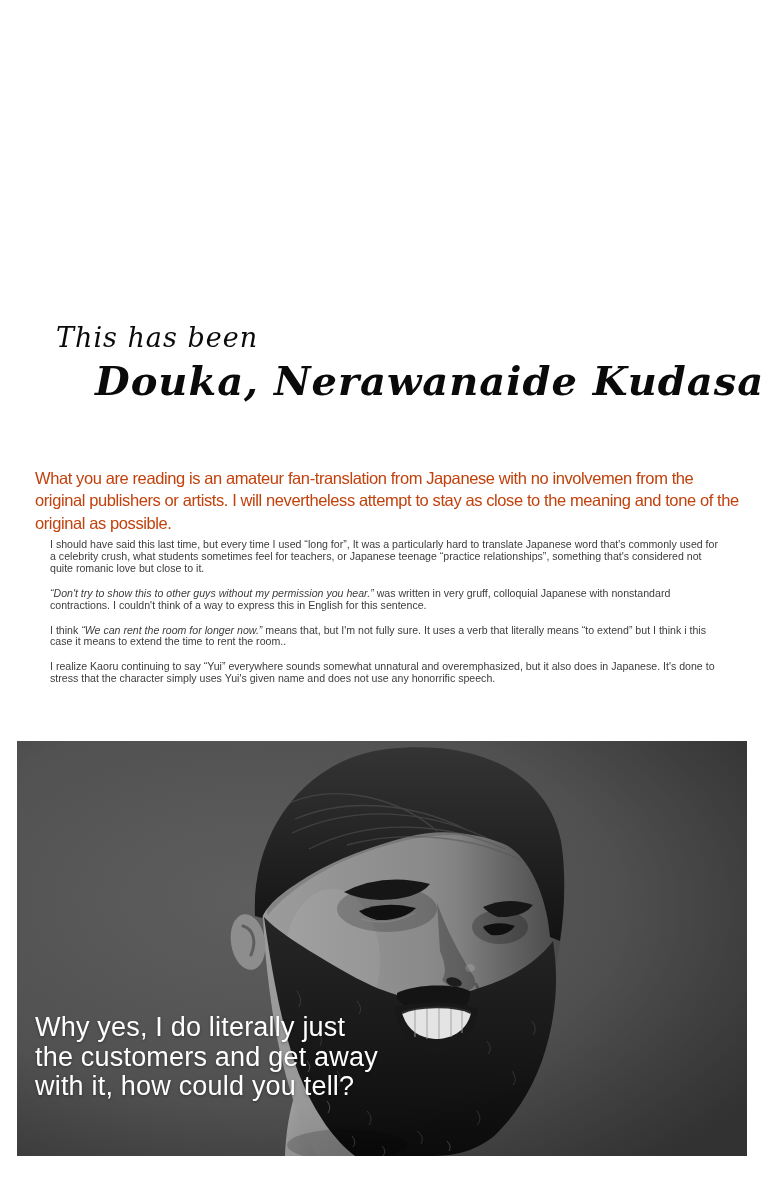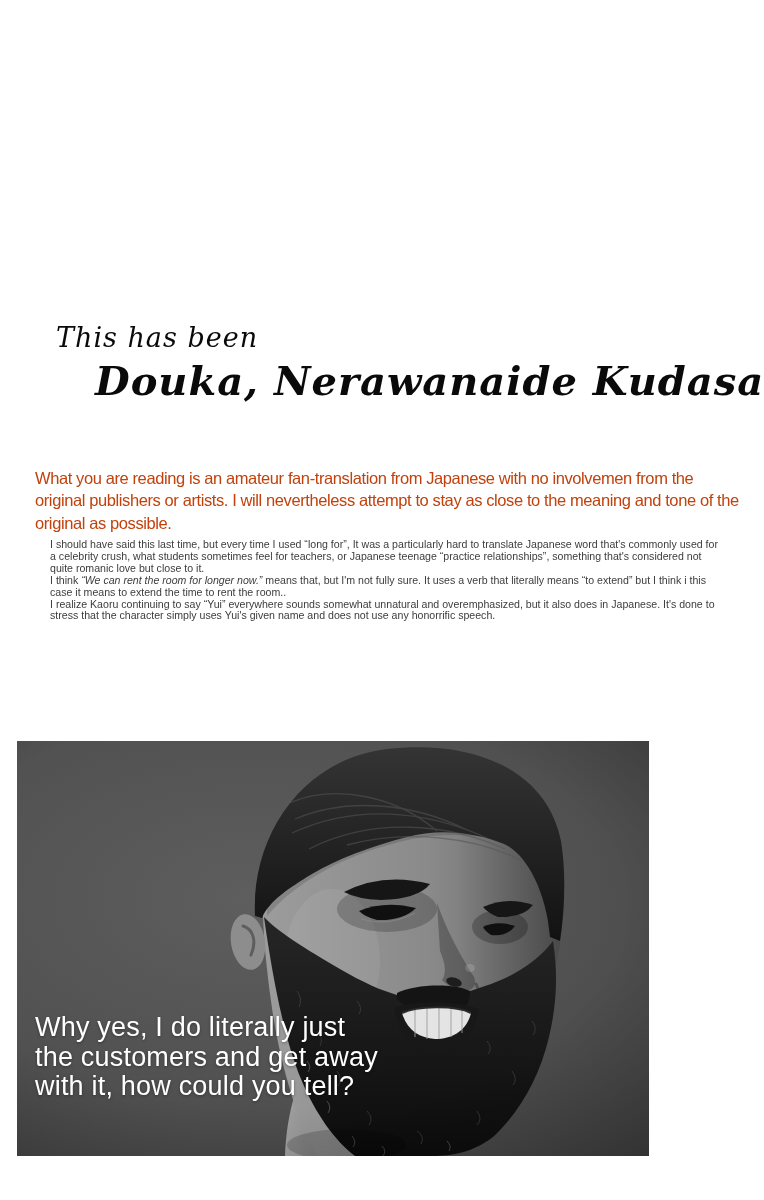--- a/index.html
+++ b/index.html
@@ -35,31 +35,31 @@
   }
   
   .intro {
     position: absolute; left: 35px; top: 450px; width: 706px;
     font-size: 16.5px; line-height: 22.5px; color: #c2410c;
     letter-spacing: -0.4px;
   }
   
   .notes {
     position: absolute; left: 50px; top: 539px; width: 676px;
-    display: flex; flex-direction: column;  justify-content: flex-end;
+    display: flex; flex-direction: column; gap: 13px; justify-content: flex-end;
   }
   .note {
     margin: 0; font-size: 10.6px; line-height: 11.9px; color: #3c3c3c;
     letter-spacing: 0;
   }
   .note i { font-style: italic; }
   
   .photo {
     position: absolute; left: 17px; top: 741px;
-    width: 632px; height: 415px; overflow: hidden;
+    width: 730px; height: 415px; overflow: hidden;
   }
   .photo svg { display: block; }
   .caption {
     position: absolute; left: 18px; top: 272px;
     color: #ffffff; font-size: 27px; line-height: 29.6px;
     letter-spacing: 0.2px;
     text-shadow: 0 1px 3px rgba(0,0,0,0.35);
   }
 </style>
 </head>
@@ -69,20 +69,21 @@
 
   <div class="preface">This has been</div>
 
   <div class="title-row"><span class="title-main">Douka, Nerawanaide Kudasai</span><span class="chapter-label">ch.</span><span class="chapter-number">2</span></div>
 
 
   <p class="intro">What you are reading is an amateur fan-translation from Japanese with no involvemen from the original publishers or artists. I will nevertheless attempt to stay as close to the meaning and tone of the original as possible.</p>
 
   <div class="notes">
       <p class="note"><span>I should have said this last time, but every time I used “long for”,  It was a particularly hard to translate Japanese word that's commonly used for a celebrity crush, what students sometimes feel for teachers, or Japanese teenage “practice relationships”, something that's considered not quite romanic love but close to it.</span></p>
+      <p class="note"><i>“Don't try to  show this to other guys without my permission you hear.”</i><span> was written in very gruff, colloquial Japanese with nonstandard contractions. I couldn't think of a way to express this in English for this sentence.</span></p>
       <p class="note"><span>I think </span><i>“We can rent the room for longer now.”</i><span> means that, but I'm not fully sure. It uses a verb that literally means “to extend” but I think i this case it means to extend the time to rent the room..</span></p>
       <p class="note"><span>I realize Kaoru continuing to say “Yui” everywhere sounds somewhat unnatural and overemphasized, but it also does in Japanese. It's done to stress that the character simply uses Yui's given name and does not use any honorrific speech.</span></p>
     </div>
 
   <div class="photo">
     <svg width="730" height="415" viewBox="0 0 730 415" aria-hidden="true">
       <defs>
         <radialGradient id="bgGrad" cx="32%" cy="38%" r="85%">
           <stop offset="0" stop-color="#5e5e5e"></stop>
           <stop offset="0.55" stop-color="#515151"></stop>

